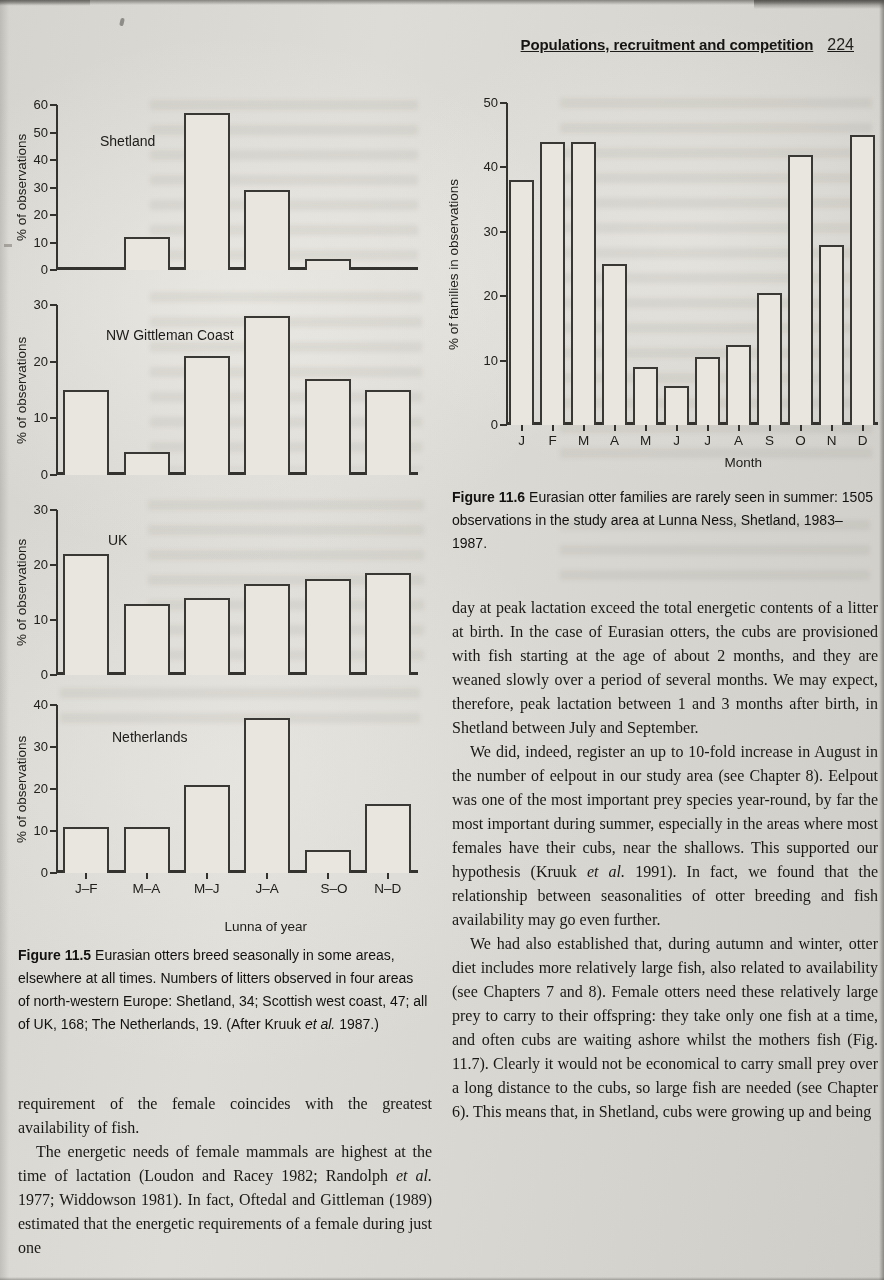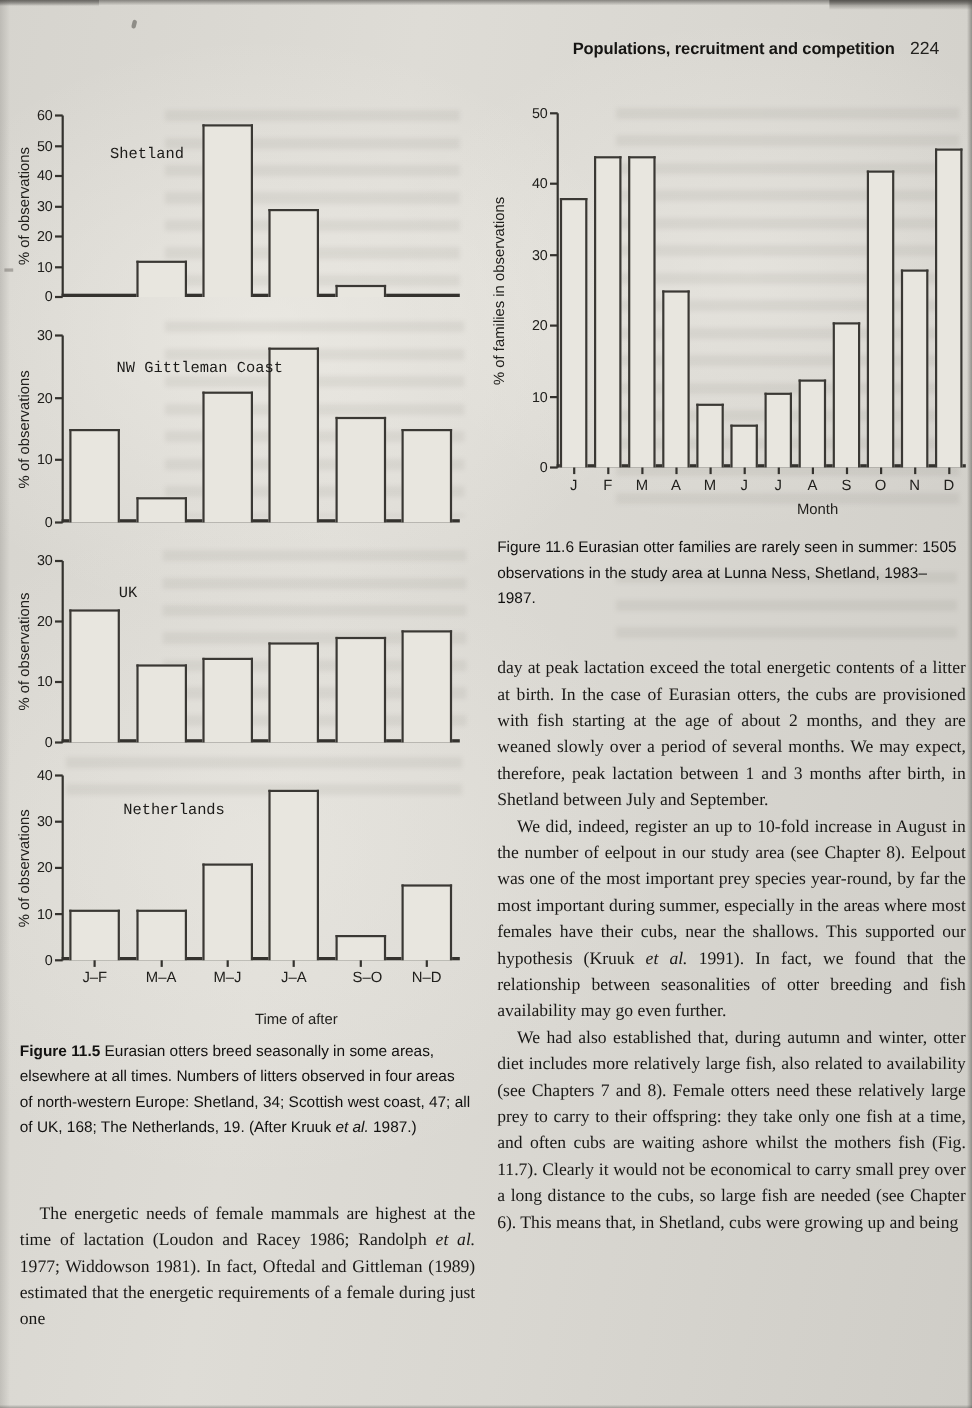--- a/index.html
+++ b/index.html
@@ -21,33 +21,33 @@
   .art-left{left:0;top:0;width:9px;height:1280px;background:linear-gradient(to right,rgba(60,58,54,.16),rgba(60,58,54,0));}
   .art-bottom{left:0;bottom:0;width:884px;height:3px;background:linear-gradient(to top,rgba(80,78,74,.4),rgba(80,78,74,0));}
   .speck1{left:120px;top:18px;width:4px;height:8px;background:#6f6d68;border-radius:2px;transform:rotate(14deg);opacity:.7;}
   .speck2{left:4px;top:244px;width:8px;height:3px;background:#7b7973;opacity:.55;}
   
   .bleed{
     background:repeating-linear-gradient(to bottom, rgba(122,119,112,.22) 0px, rgba(122,119,112,.22) 10px, rgba(0,0,0,0) 10px, rgba(0,0,0,0) 25px);
     filter:blur(2px);opacity:.5;
   }
   
-  .hdr{top:36px;right:30px;display:flex;align-items:baseline;gap:14px;}
+  .hdr{top:36px;right:30px;display:flex;align-items:baseline;gap:14px;text-decoration:underline;}
   .hdr .t{font-weight:bold;font-size:15px;letter-spacing:-0.1px;color:#161513;}
   .hdr .n{font-size:16px;color:#23221f;}
   
   .chart{position:absolute;}
   .chart *{position:absolute;box-sizing:border-box;}
   .plot{border-left:2px solid #34322e;border-bottom:3px solid #34322e;}
   .bar{background:#e8e6df;border:2px solid #3a3834;border-bottom:none;}
   .ytl{font-size:13px;color:#21201d;text-align:right;width:26px;line-height:14px;}
   .ytm{height:2px;background:#34322e;}
   .xtm{width:2px;background:#34322e;}
   .cat{font-size:13.5px;color:#21201d;text-align:center;width:46px;line-height:14px;}
-  .plabel{font-size:14px;color:#1c1b19;white-space:nowrap;font-family:Liberation Mono, monospace;}
+  .plabel{font-size:14px;color:#1c1b19;white-space:nowrap;}
   .ylabel{writing-mode:vertical-rl;transform:rotate(180deg);font-size:13.5px;color:#21201d;text-align:center;width:16px;}
   .xlabel{font-size:13.5px;color:#21201d;text-align:right;width:140px;}
   
   .caption{font-size:14px;line-height:23px;color:#121110;text-align:left;}
   .bodytext{font-family:"Liberation Serif",serif;font-size:16px;line-height:24px;color:#191816;text-align:justify;}
   .bodytext p{margin:0;}
   .bodytext p.ind{text-indent:18px;}
 </style>
 </head>
 <body>
@@ -152,21 +152,21 @@
         <div class="xtm" style="left: 139.5px; top: 168px; height: 6px;"></div>
         <div class="cat" style="left: 117.5px; top: 177px;">M–A</div>
         <div class="xtm" style="left: 199.833px; top: 168px; height: 6px;"></div>
         <div class="cat" style="left: 177.833px; top: 177px;">M–J</div>
         <div class="xtm" style="left: 260.167px; top: 168px; height: 6px;"></div>
         <div class="cat" style="left: 238.167px; top: 177px;">J–A</div>
         <div class="xtm" style="left: 320.5px; top: 168px; height: 6px;"></div>
         <div class="cat" style="left: 305px; top: 177px;">S–O</div>
         <div class="xtm" style="left: 380.833px; top: 168px; height: 6px;"></div>
         <div class="cat" style="left: 358.833px; top: 177px;">N–D</div>
-        <div class="xlabel" style="left: 161px; top: 214px;">Time of after</div>
+        <div class="xlabel" style="left: 161px; top: 214px;">Lunna of year</div>
         <div class="ylabel" style="left: 8px; top: 0px; height: 168px;">% of observations</div>
       </div>
       <div class="chart" style="left: 440px; top: 103px; width: 446px; height: 386px;">
         <div class="plot" style="left: 66px; top: 0px; width: 372px; height: 322px;"></div>
         <div class="ytl" style="left: 32px; top: 315px;">0</div>
         <div class="ytm" style="left: 60px; top: 321px; width: 7px;"></div>
         <div class="ytl" style="left: 32px; top: 250.6px;">10</div>
         <div class="ytm" style="left: 60px; top: 256.6px; width: 7px;"></div>
         <div class="ytl" style="left: 32px; top: 186.2px;">20</div>
         <div class="ytm" style="left: 60px; top: 192.2px; width: 7px;"></div>
@@ -212,24 +212,25 @@
         <div class="cat" style="left: 368.5px; top: 331px;">N</div>
         <div class="xtm" style="left: 421.5px; top: 322px; height: 6px;"></div>
         <div class="cat" style="left: 399.5px; top: 331px;">D</div>
         <div class="xlabel" style="left: 182px; top: 352px;">Month</div>
         <div class="ylabel" style="left: 6px; top: 0px; height: 322px;">% of families in observations</div>
       </div>
     </div>
 
   <div class="abs caption" style="left:18px;top:944px;width:410px;"><span style="font-weight: bold;">Figure 11.5</span><span>  Eurasian otters breed seasonally in some areas, elsewhere at all times. Numbers of litters observed in four areas of north-western Europe: Shetland, 34; Scottish west coast, 47; all of UK, 168; The Netherlands, 19. (After Kruuk </span><span style="font-style: italic;">et al.</span><span> 1987.)</span></div>
 
-  <div class="abs caption" style="left:452px;top:486px;width:424px;"><span style="font-weight: normal;">Figure 11.6</span><span>  Eurasian otter families are rarely seen in summer: 1505 observations in the study area at Lunna Ness, Shetland, 1983–1987.</span></div>
+  <div class="abs caption" style="left:452px;top:486px;width:424px;"><span style="font-weight: bold;">Figure 11.6</span><span>  Eurasian otter families are rarely seen in summer: 1505 observations in the study area at Lunna Ness, Shetland, 1983–1987.</span></div>
 
   <div class="abs bodytext" style="left:18px;top:1092px;width:414px;">
-      <p class="ind"><span>The energetic needs of female mammals are highest at the time of lactation (Loudon and Racey 1986; Randolph </span><span style="font-style: italic;">et al.</span><span> 1977; Widdowson 1981). In fact, Oftedal and Gittleman (1989) estimated that the energetic requirements of a female during just one</span></p>
+      <p><span>requirement of the female coincides with the greatest availability of fish.</span></p>
+      <p class="ind"><span>The energetic needs of female mammals are highest at the time of lactation (Loudon and Racey 1982; Randolph </span><span style="font-style: italic;">et al.</span><span> 1977; Widdowson 1981). In fact, Oftedal and Gittleman (1989) estimated that the energetic requirements of a female during just one</span></p>
     </div>
 
   <div class="abs bodytext" style="left:452px;top:596px;width:426px;height:684px;overflow:hidden;">
       <p><span>day at peak lactation exceed the total energetic contents of a litter at birth. In the case of Eurasian otters, the cubs are provisioned with fish starting at the age of about 2 months, and they are weaned slowly over a period of several months. We may expect, therefore, peak lactation between 1 and 3 months after birth, in Shetland between July and September.</span></p>
       <p class="ind"><span>We did, indeed, register an up to 10-fold increase in August in the number of eelpout in our study area (see Chapter 8). Eelpout was one of the most important prey species year-round, by far the most important during summer, especially in the areas where most females have their cubs, near the shallows. This supported our hypothesis (Kruuk </span><span style="font-style: italic;">et al.</span><span> 1991). In fact, we found that the relationship between seasonalities of otter breeding and fish availability may go even further.</span></p>
       <p class="ind"><span>We had also established that, during autumn and winter, otter diet includes more relatively large fish, also related to availability (see Chapters 7 and 8). Female otters need these relatively large prey to carry to their offspring: they take only one fish at a time, and often cubs are waiting ashore whilst the mothers fish (Fig. 11.7). Clearly it would not be economical to carry small prey over a long distance to the cubs, so large fish are needed (see Chapter 6). This means that, in Shetland, cubs were growing up and being</span></p>
     </div>
 
   <div class="abs art-top"></div>
   <div class="abs art-top-right"></div>

